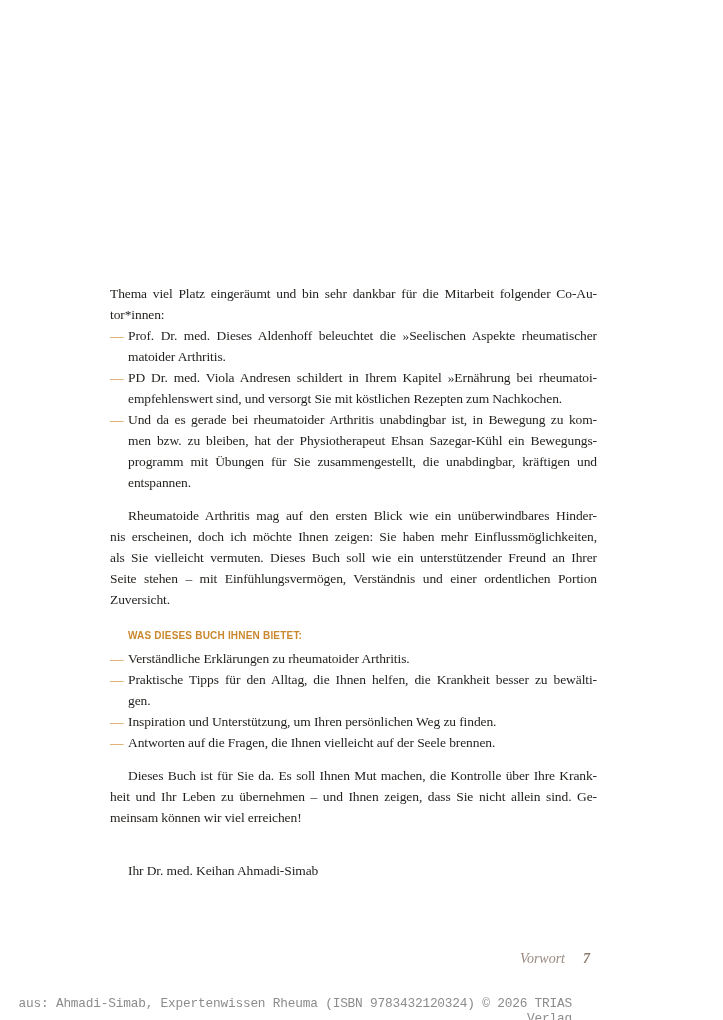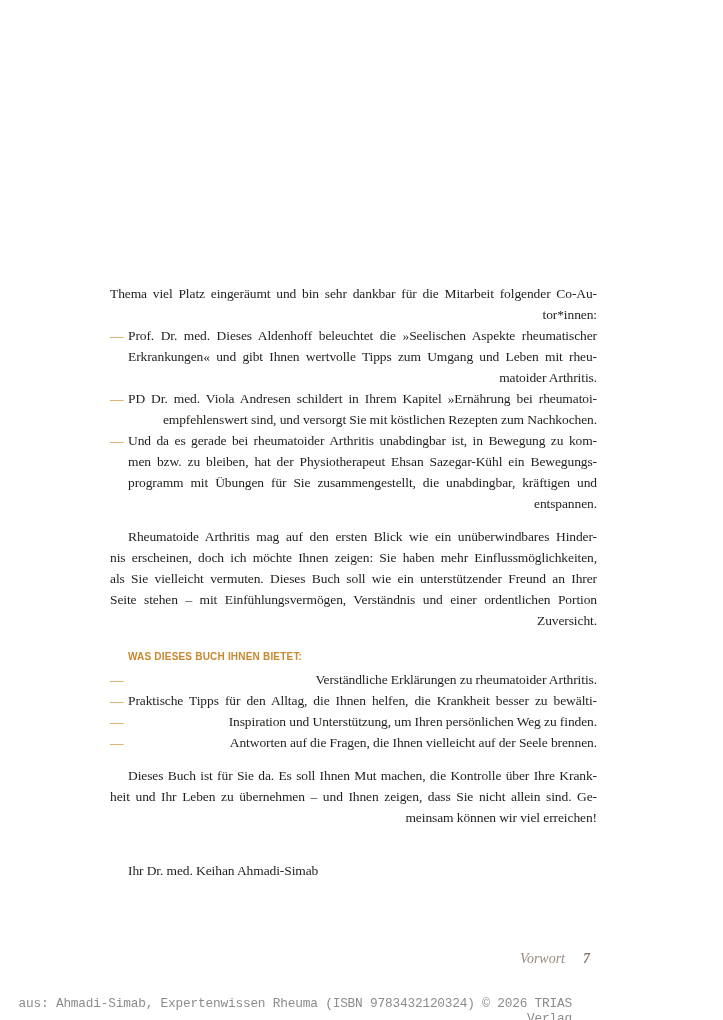--- a/index.html
+++ b/index.html
@@ -14,21 +14,21 @@
     position: absolute;
     left: 110px; top: 283px;
     width: 487px;
     color: #211e1b;
     font-size: 13.5px;
     letter-spacing: -0.1px;
     line-height: 21px;
   }
   .paragraph { margin: 0; }
   .jline { text-align: justify; text-align-last: justify; }
-  .lline { text-align: right; }
+  .lline { text-align: left; }
   .indent { text-indent: 18px; }
   .gap-before { margin-top: 12px; }
   .section-heading {
     font-family: "Liberation Sans", sans-serif;
     font-weight: bold;
     font-size: 10px;
     letter-spacing: 0.2px;
     line-height: 20px;
     margin: 16px 0 2px 18px;
     color: #c9882e;
@@ -75,21 +75,20 @@
 <div class="text-column" id="content-root">
     <div class="paragraph">
       <div class="jline">Thema viel Platz eingeräumt und bin sehr dankbar für die Mitarbeit folgender Co-Au-</div>
       <div class="lline">tor*innen:</div>
     </div>
     <div class="book-list">
       <div class="list-item">
         <span class="dash">—</span>
         <div class="item-text">
           <div class="jline">Prof. Dr. med. Dieses Aldenhoff beleuchtet die »Seelischen Aspekte rheumatischer</div>
-          <div class="jline">Erkrankungen« und gibt Ihnen wertvolle Tipps zum Umgang und Leben mit rheu-</div>
           <div class="lline">matoider Arthritis.</div>
         </div>
       </div>
       <div class="list-item">
         <span class="dash">—</span>
         <div class="item-text">
           <div class="jline">PD Dr. med. Viola Andresen schildert in Ihrem Kapitel »Ernährung bei rheumatoi-</div>
           <div class="lline">empfehlenswert sind, und versorgt Sie mit köstlichen Rezepten zum Nachkochen.</div>
         </div>
       </div>
@@ -115,20 +114,21 @@
       <div class="list-item">
         <span class="dash">—</span>
         <div class="item-text">
           <div class="lline">Verständliche Erklärungen zu rheumatoider Arthritis.</div>
         </div>
       </div>
       <div class="list-item">
         <span class="dash">—</span>
         <div class="item-text">
           <div class="jline">Praktische Tipps für den Alltag, die Ihnen helfen, die Krankheit besser zu bewälti-</div>
+          <div class="lline">gen.</div>
         </div>
       </div>
       <div class="list-item">
         <span class="dash">—</span>
         <div class="item-text">
           <div class="lline">Inspiration und Unterstützung, um Ihren persönlichen Weg zu finden.</div>
         </div>
       </div>
       <div class="list-item">
         <span class="dash">—</span>

